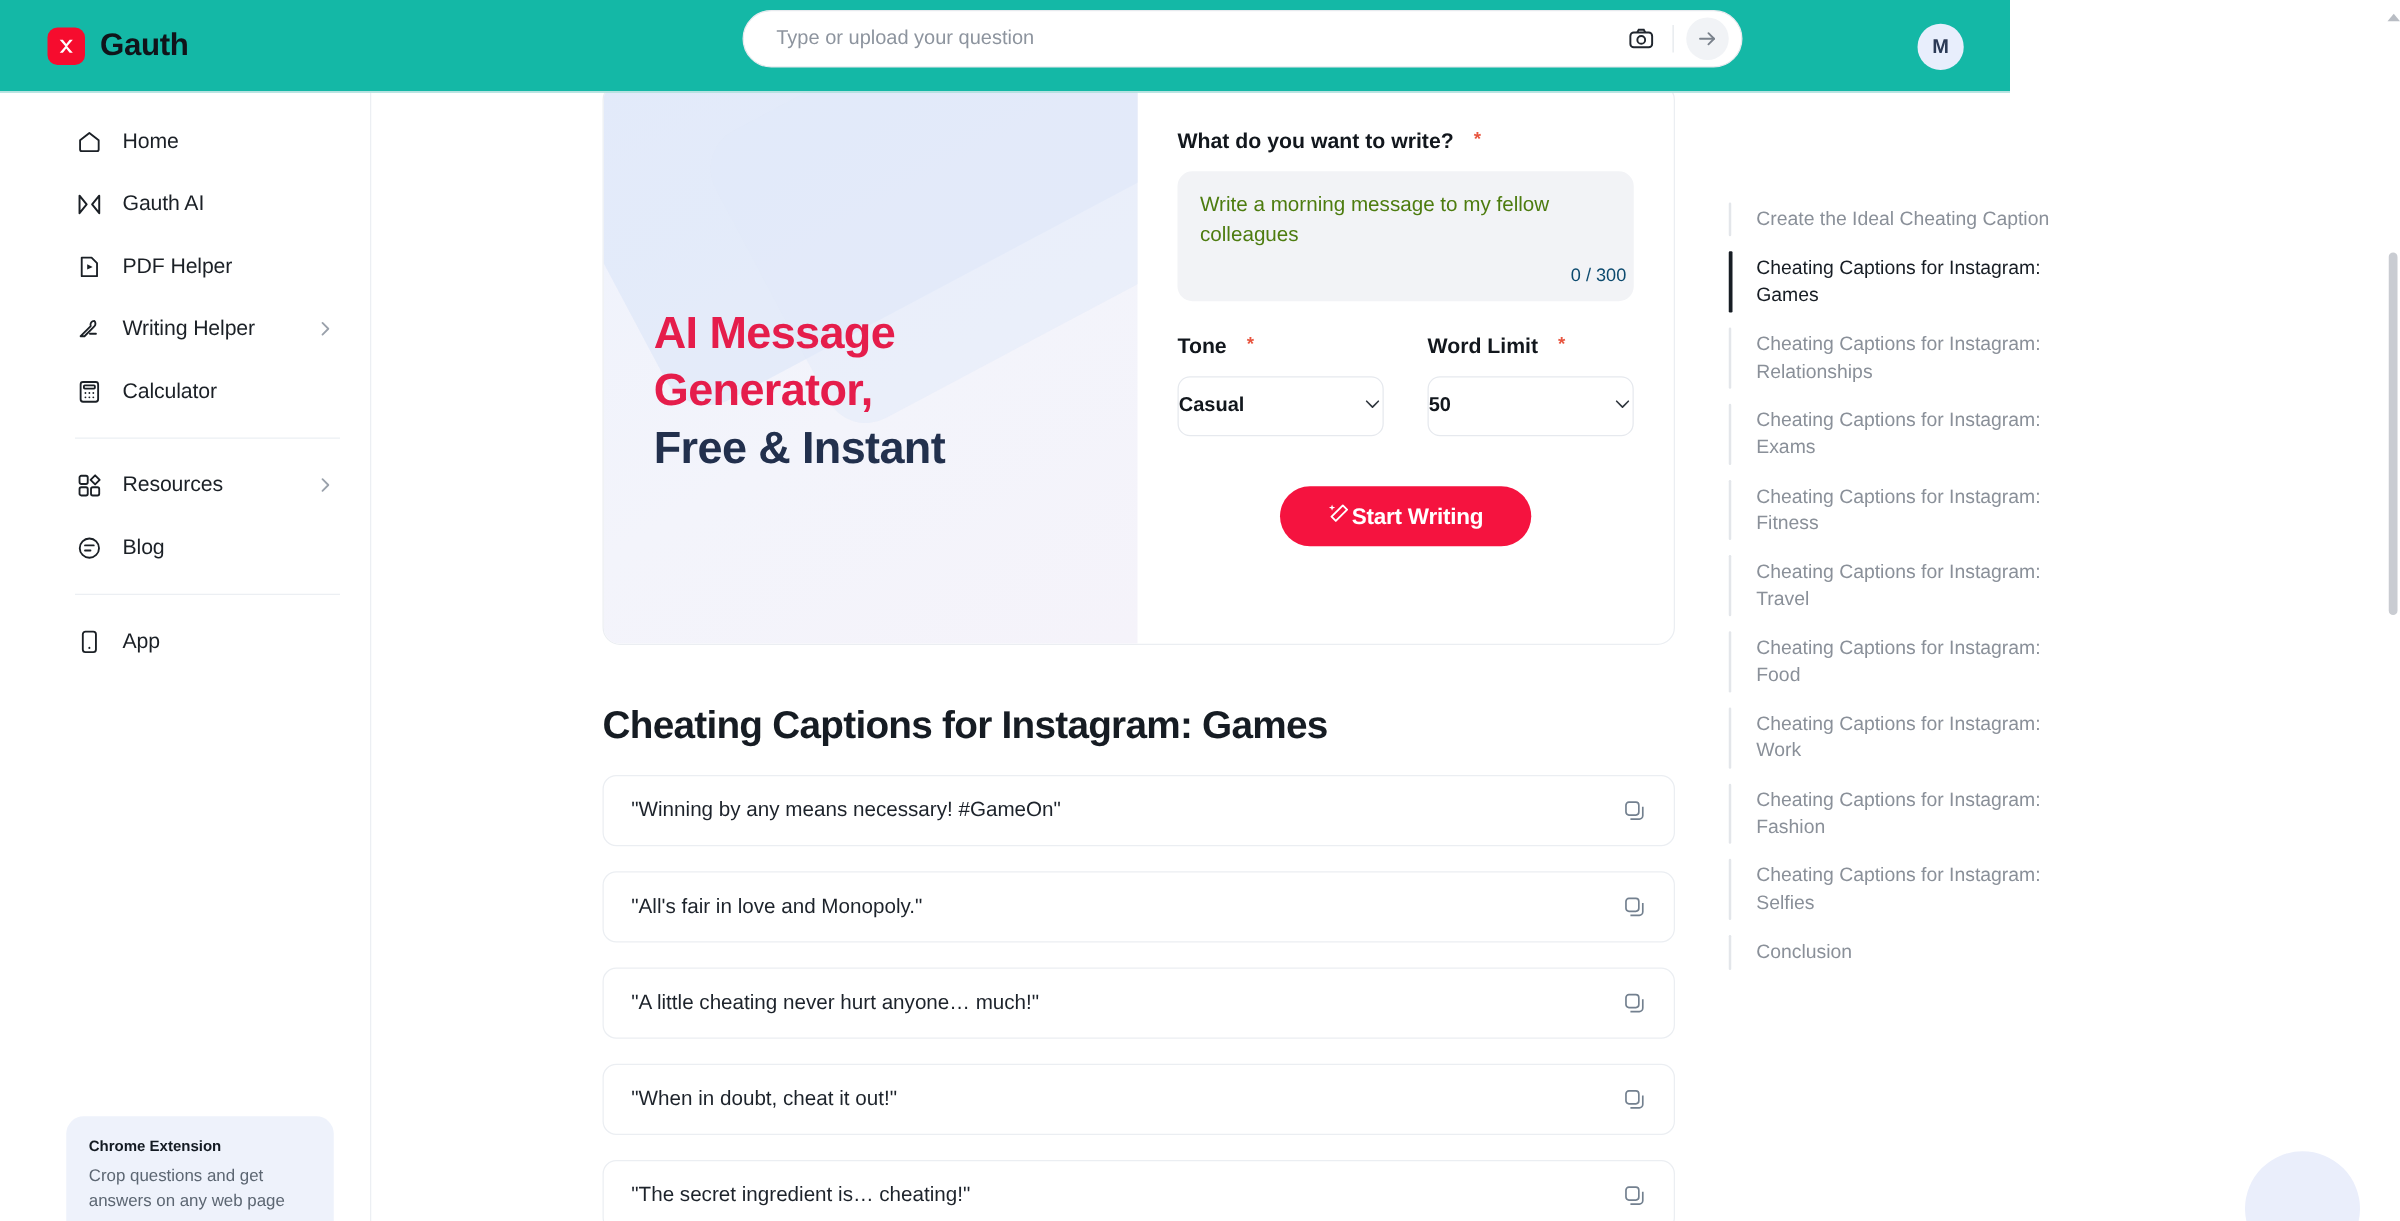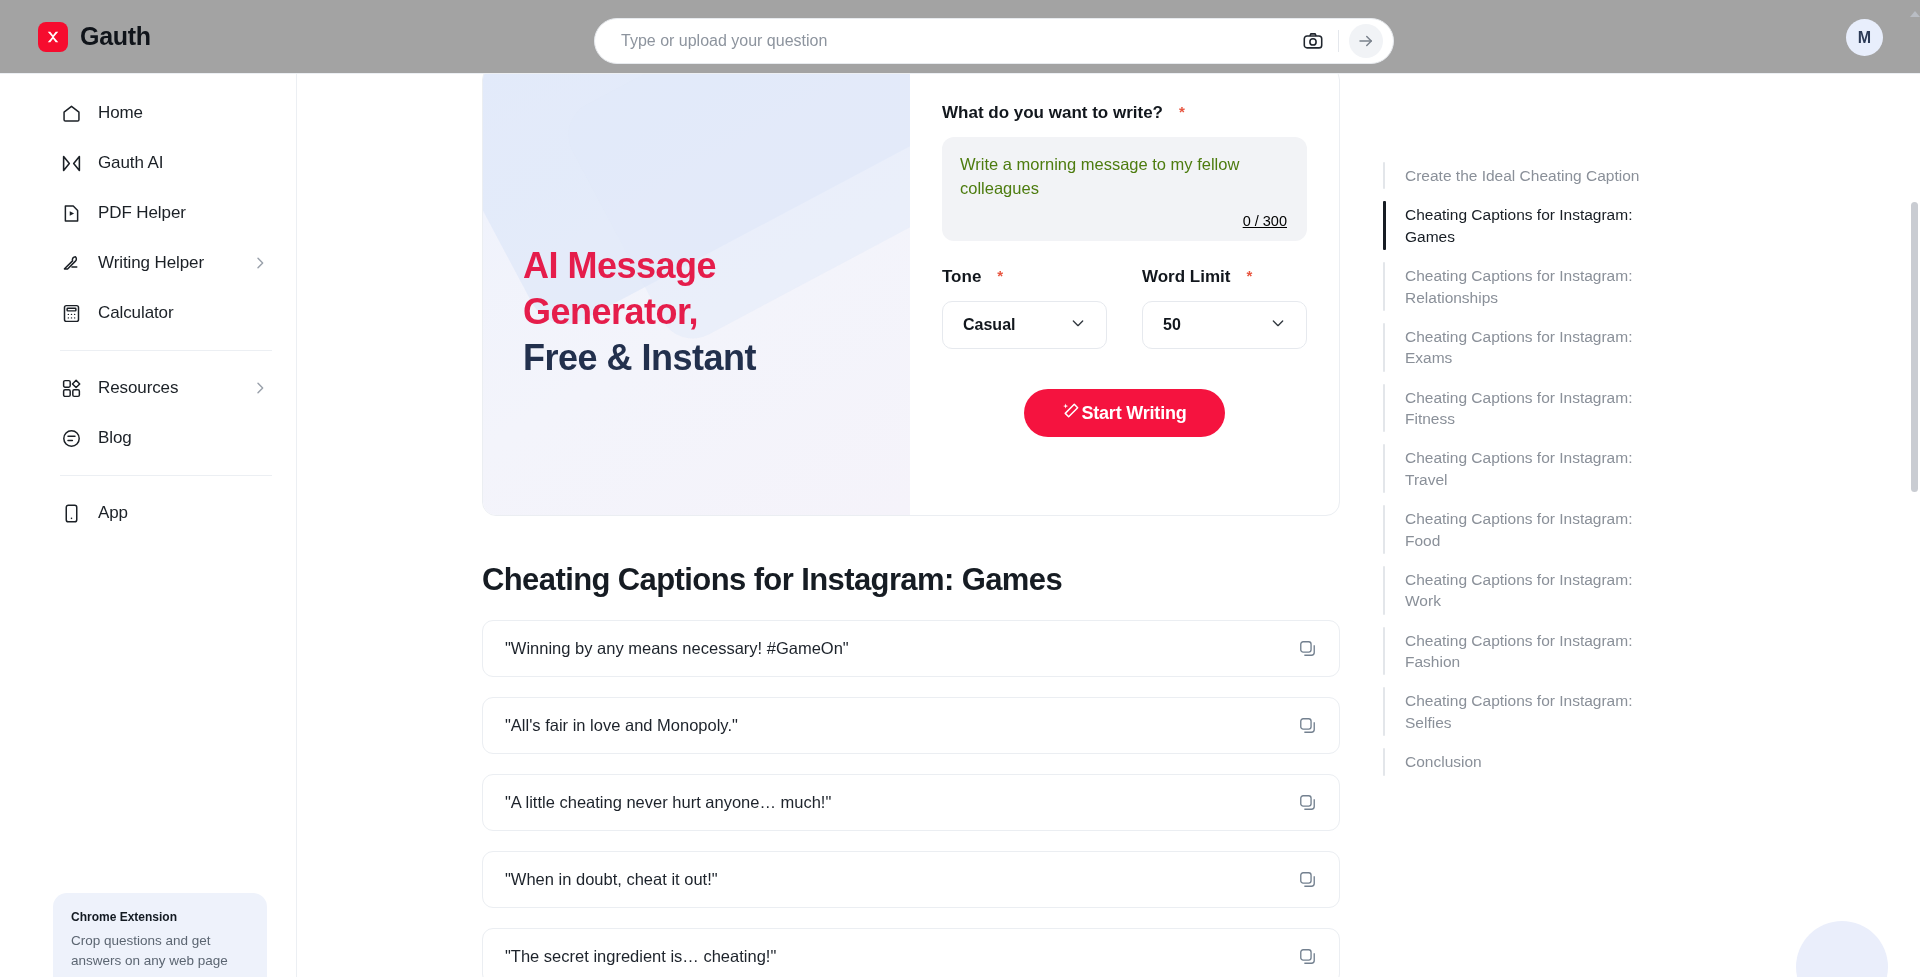--- a/index.html
+++ b/index.html
@@ -7,37 +7,37 @@
     width: 1920px; height: 977px;
     overflow: hidden;
     font-family: "Liberation Sans", sans-serif;
     background: #ffffff;
     color: #11181c;
   }
 
   
   .topbar {
     position: absolute; top: 0; left: 0;
-    width: 1920px; height: 74px;
-    background: #a3a3a3;
+    width: 1608px; height: 74px;
+    background: #14b8a6;
     border-bottom: 1px solid #eceff3;
     display: flex; align-items: center;
     z-index: 40;
   }
   .brand { display: flex; align-items: center; gap: 12px; margin-left: 38px; }
   .brand-mark {
     width: 30px; height: 30px; border-radius: 8px;
     background: #f60c2e;
     display: flex; align-items: center; justify-content: center;
     flex: 0 0 auto;
   }
   .brand-name { font-size: 25px; font-weight: 700; letter-spacing: -0.3px; color: #10141a; }
 
   .searchwrap {
-    position: absolute; left: 594px; top: 18px;
+    position: absolute; left: 594px; top: 8px;
     width: 800px; height: 46px;
   }
   .searchbox {
     width: 100%; height: 100%;
     border: 1px solid #e7eaee; border-radius: 24px;
     background: #fff;
     display: flex; align-items: center;
     padding: 0 10px 0 26px;
   }
   .search-input {
@@ -164,30 +164,30 @@
     position: relative;
     background: #f2f3f6; border-radius: 12px;
     height: 104px; padding: 16px 18px 0 18px;
     cursor: text;
   }
   .ta-wrap .ph {
     font-size: 16.5px; line-height: 1.45; color: #4d7c0f;
     max-width: 320px;
   }
   .counter {
-    position: absolute; right: 20px; bottom: 12px;
-    font-size: 14.5px; color: #000000; text-decoration: underline;
+    position: absolute; right: 6px; bottom: 12px;
+    font-size: 14.5px; color: #0c4a6e;
   }
 
   .row2 { display: flex; gap: 35px; margin-top: 26px; }
   .sel-group { width: 165px; }
   .sel {
     height: 48px; border: 1px solid #e6e9ee; border-radius: 10px;
     display: flex; align-items: center; justify-content: space-between;
-    padding: 0 20px; cursor: pointer; background: #fff;
+    padding: 0 0; cursor: pointer; background: #fff;
   }
   .sel-value { font-size: 16px; font-weight: 600; color: #12171d; }
 
   .cta-wrap { display: flex; justify-content: center; margin-top: 40px; }
   .cta {
     display: flex; align-items: center; 
     background: #f5133f; color: #fff;
     border: 0; border-radius: 26px; cursor: pointer;
     height: 48px; padding: 0 38px;
     font-family: "Liberation Sans", sans-serif;

